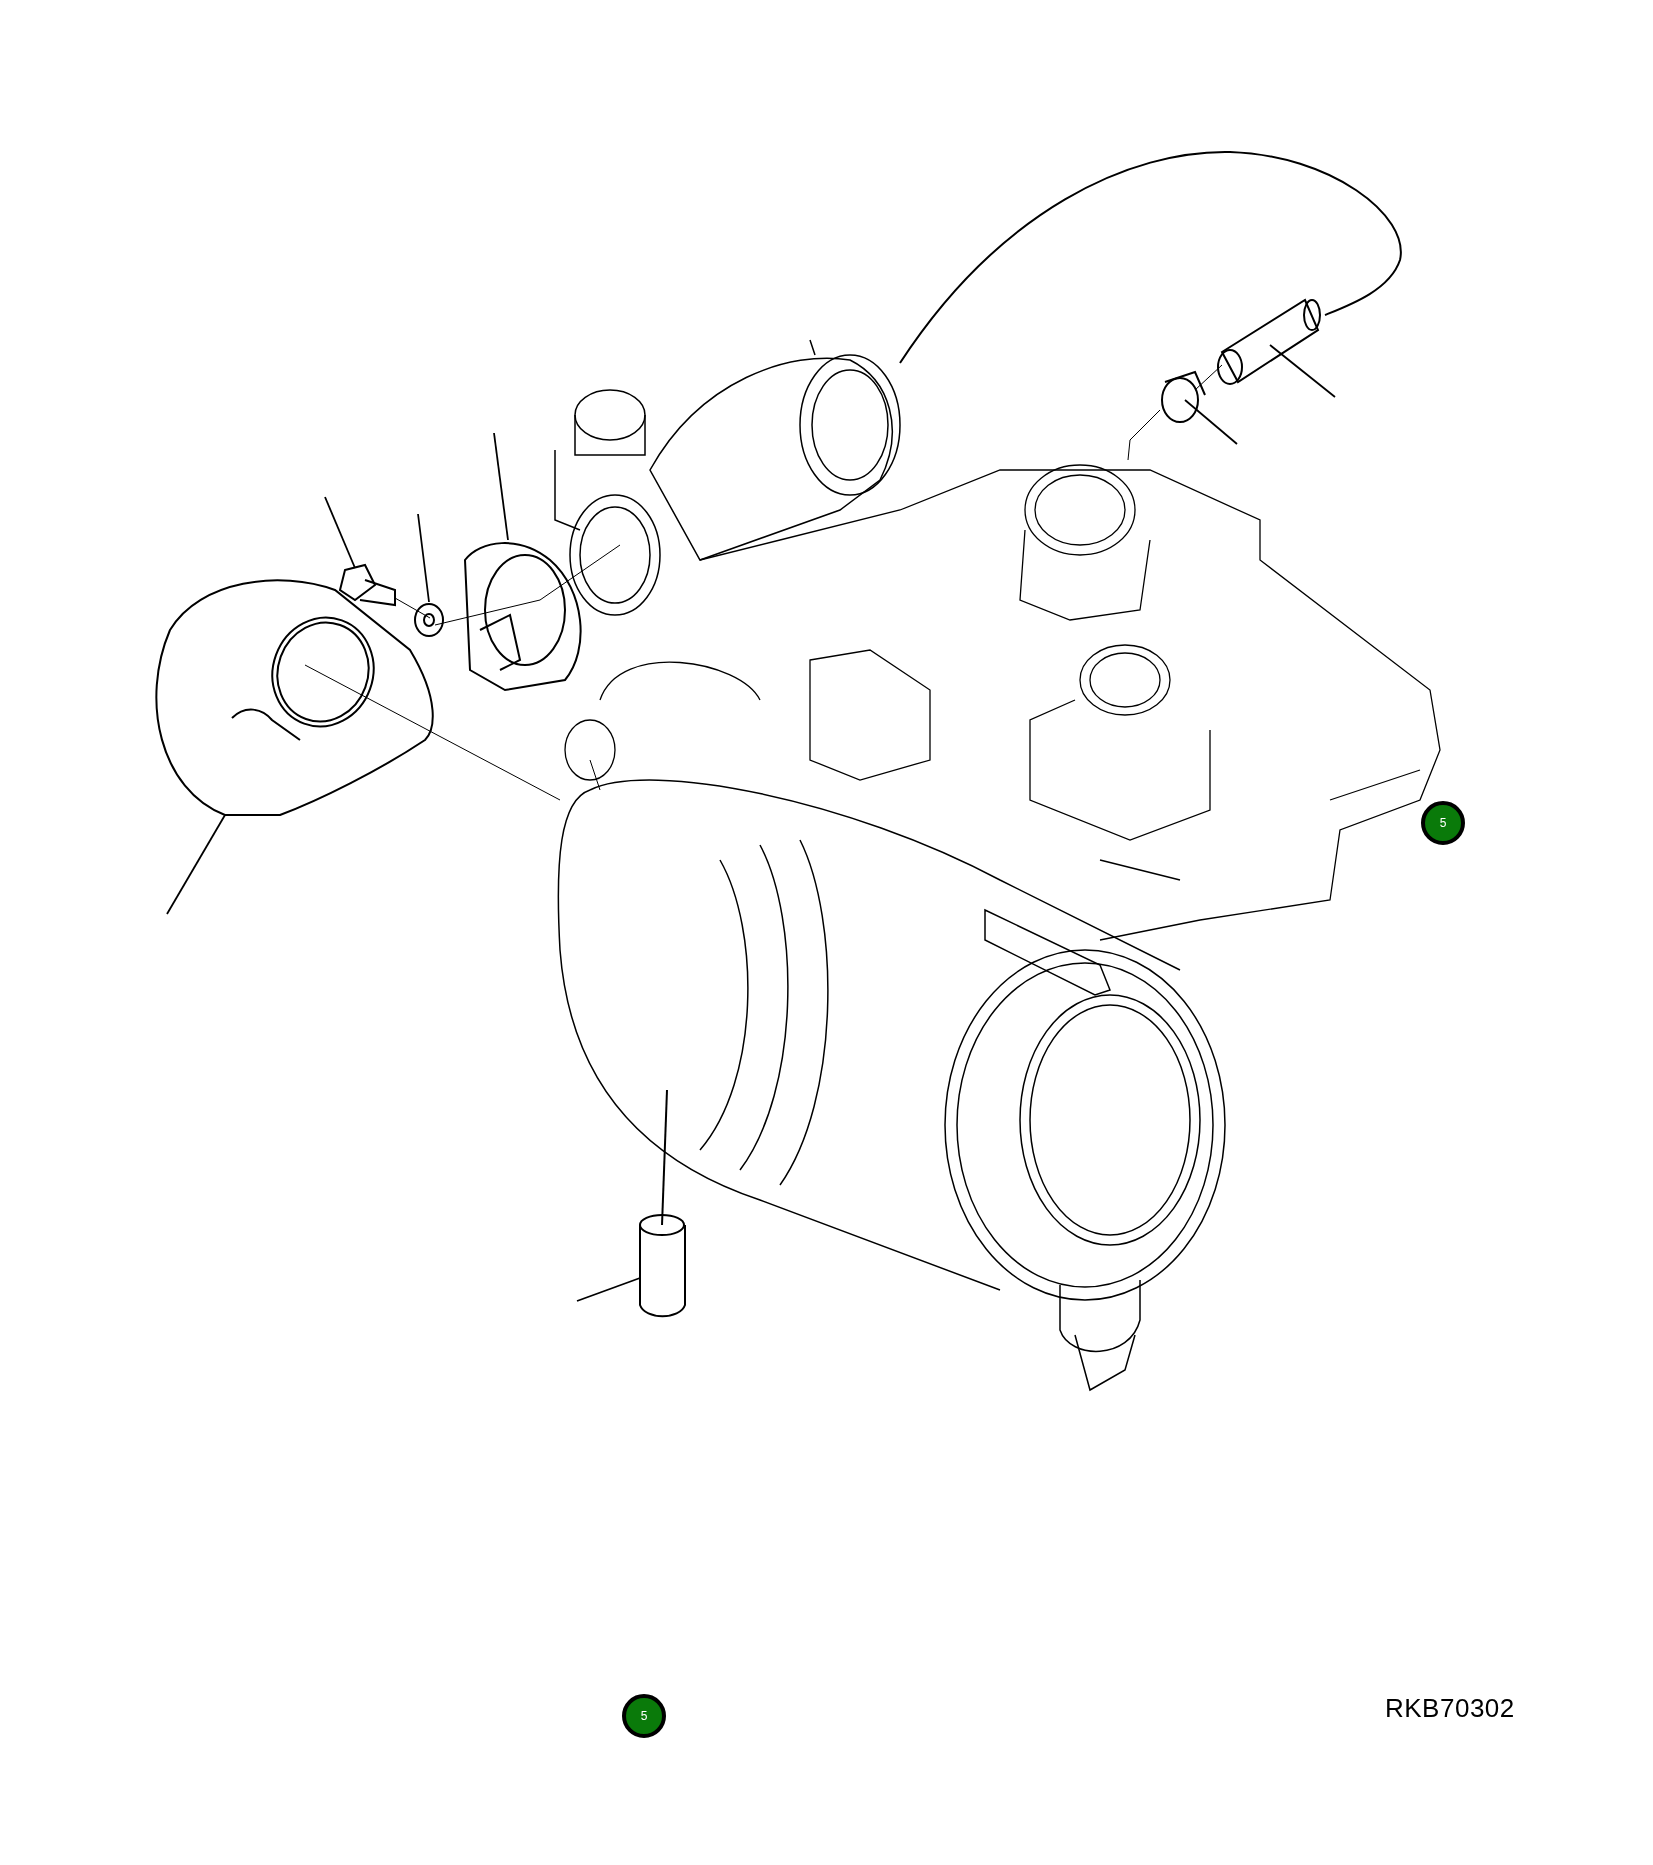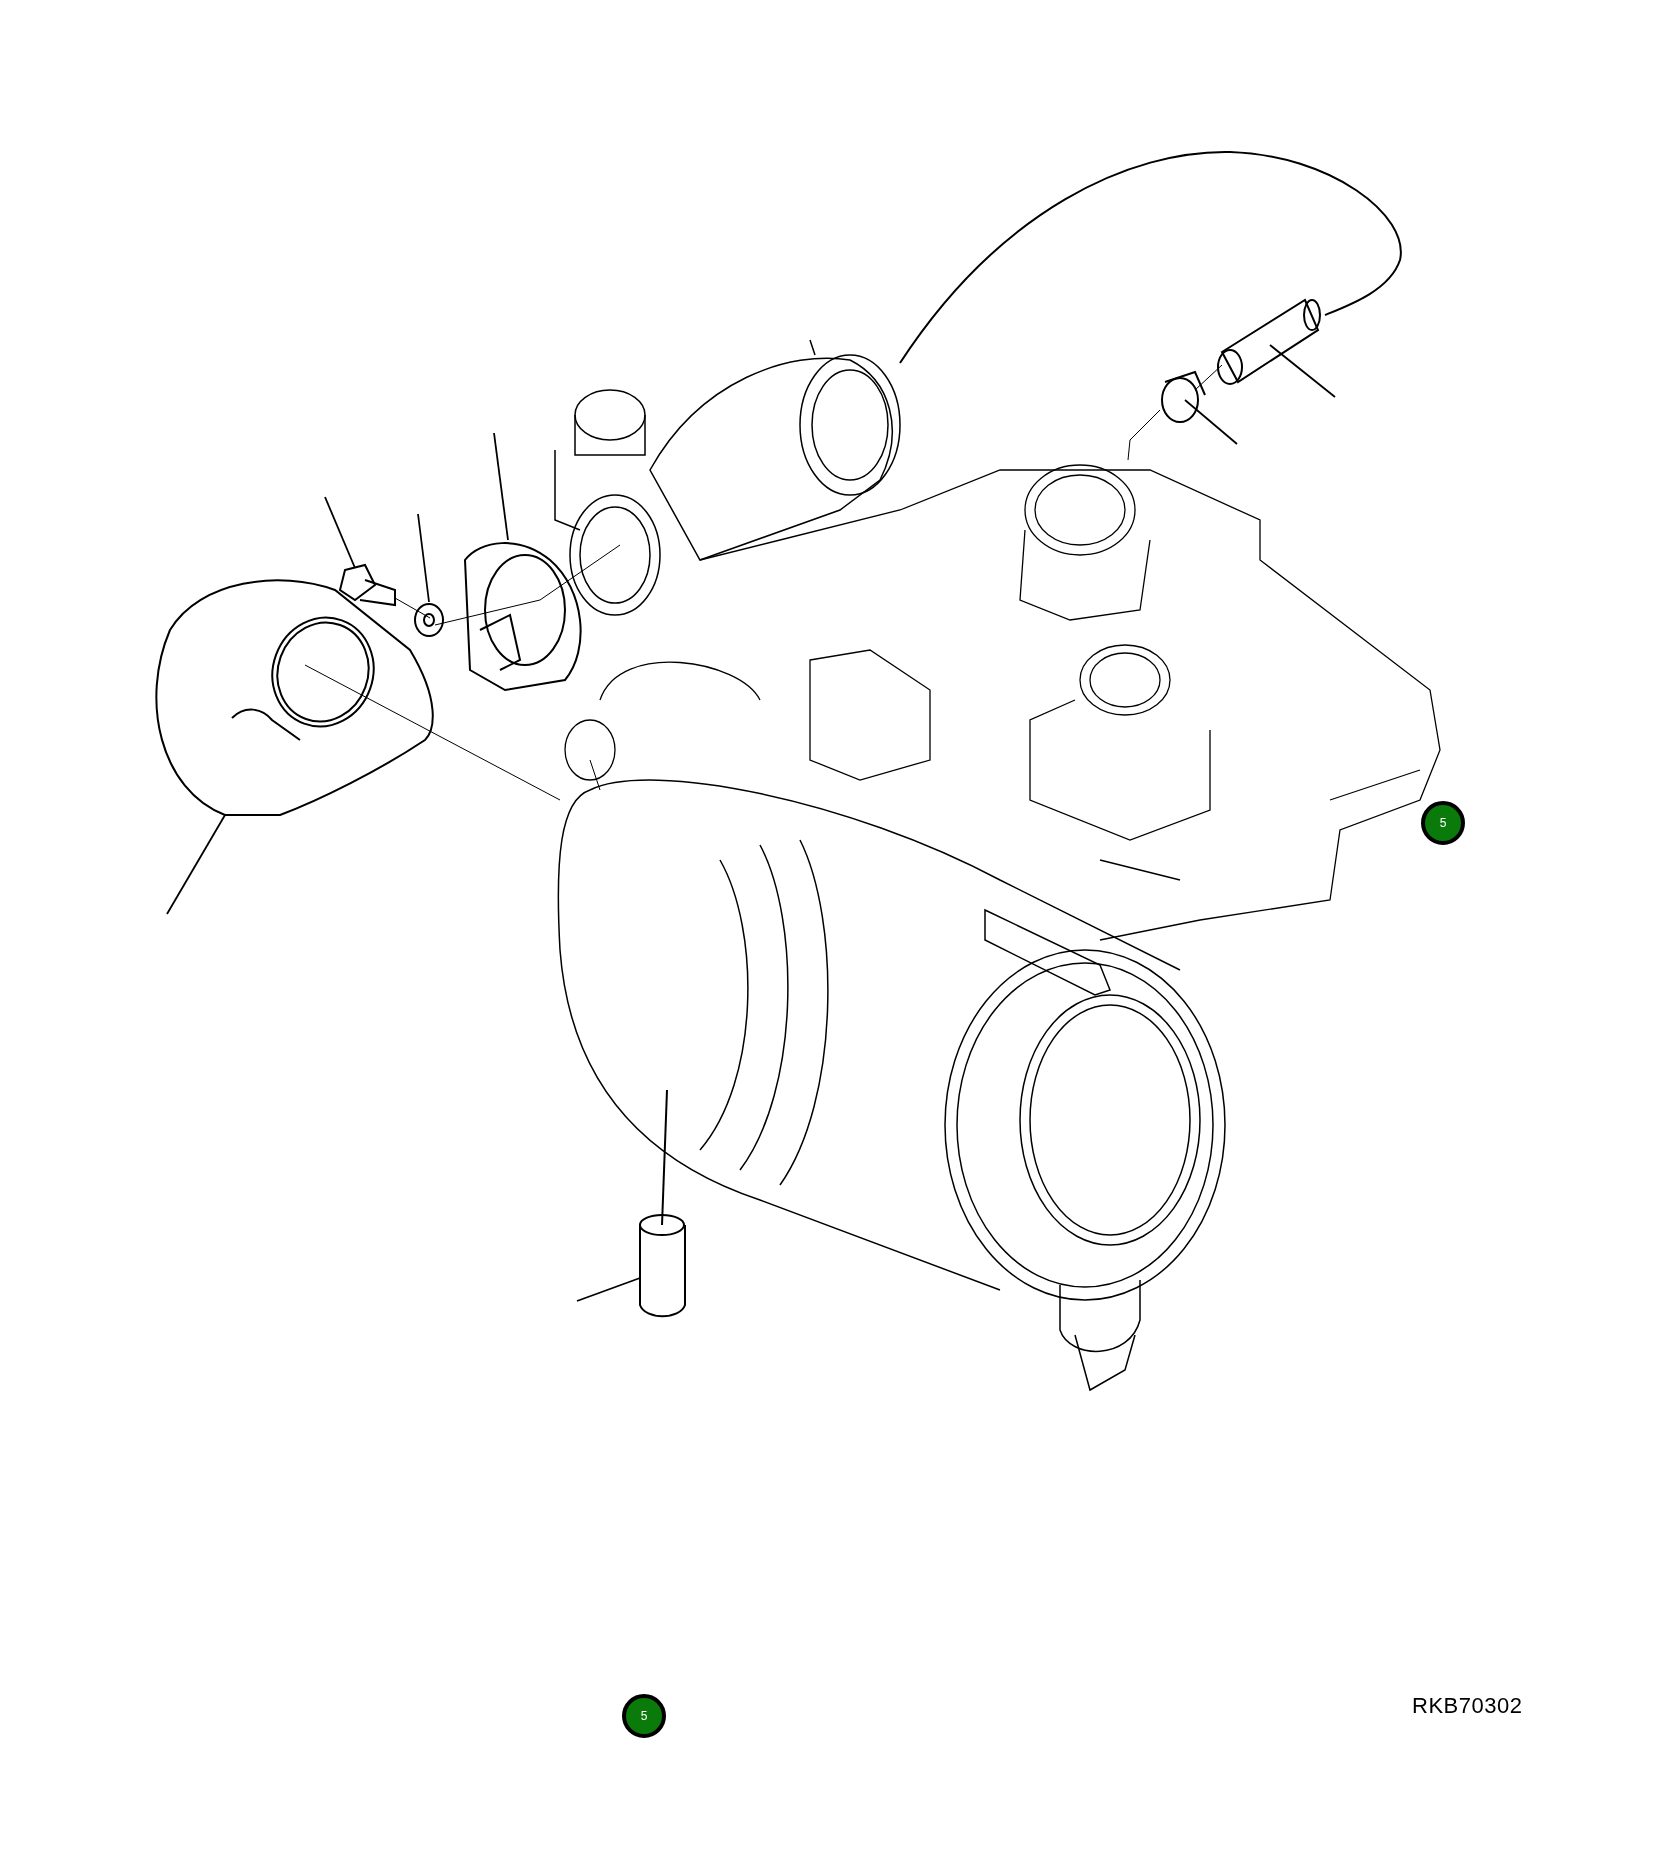--- a/index.html
+++ b/index.html
@@ -6,21 +6,21 @@
   body { width:1653px; height:1865px; position:relative; overflow:hidden; font-family:"Liberation Sans", sans-serif; }
   .diagram { position:absolute; left:0; top:0; width:1653px; height:1865px; }
   .diagram svg { width:1653px; height:1865px; display:block; }
   .callout {
     position:absolute; width:36px; height:36px; border-radius:50%;
     background:#0a7a0a; border:4px solid #000; box-sizing:content-box;
     display:flex; align-items:center; justify-content:center;
     color:#ffffff; font-size:12px; cursor:pointer;
   }
   .callout span { font-family:"Liberation Sans", sans-serif; }
-  .ref-label { position:absolute; font-size:22px; color:#000; letter-spacing:0.5px;margin-left:27px; }
+  .ref-label { position:absolute; font-size:26px; color:#000; letter-spacing:0.5px; }
 </style>
 </head>
 <body>
 
 <div class="diagram">
   <svg viewBox="0 0 1653 1865" xmlns="http://www.w3.org/2000/svg" fill="none" stroke="#000" stroke-width="2">
 
     <path d="M900 363 C 1000 210, 1130 150, 1230 152 C 1330 155, 1410 215, 1400 260 C 1390 290, 1350 305, 1325 315"></path>
 
     <g>

